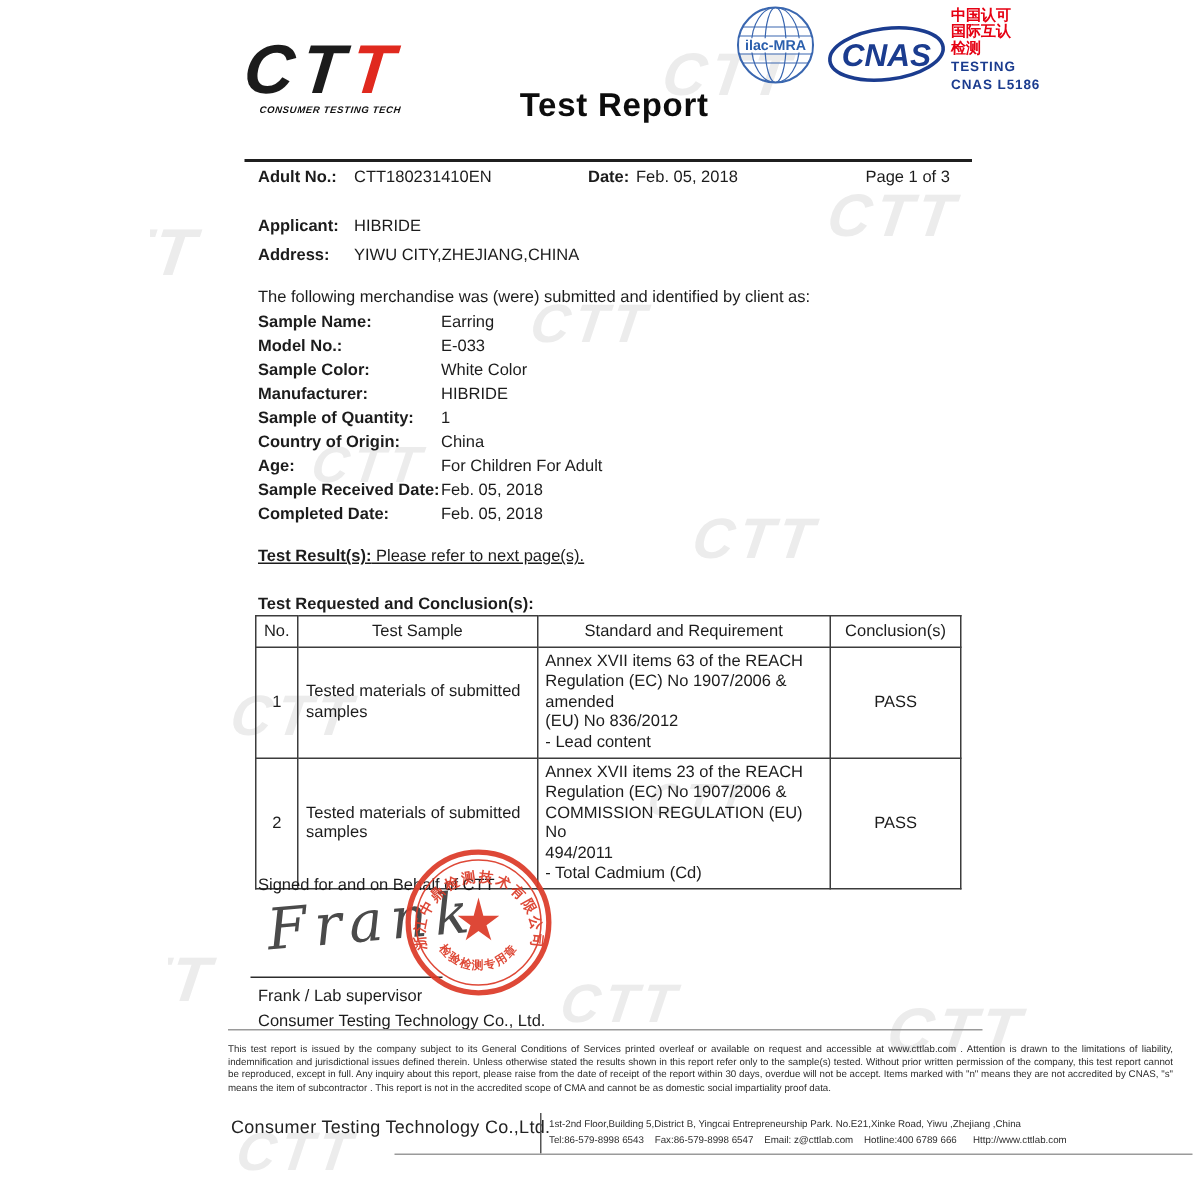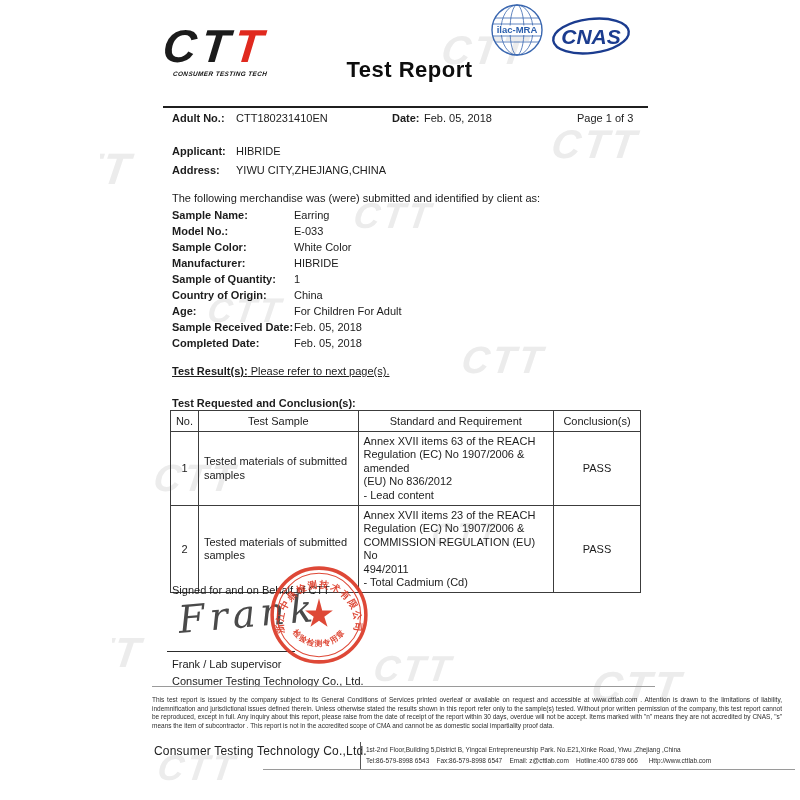--- a/index.html
+++ b/index.html
@@ -84,20 +84,27 @@
     <path d="M5 15 H49 M3 21 H51 M3 33 H51 M5 39 H49" stroke="#3a67b0" stroke-width="0.8" fill="none"></path>
     <rect x="3" y="22.5" width="48" height="9.5" fill="#ffffff"></rect>
     <text x="27" y="30" text-anchor="middle" font-size="9.5" font-weight="bold" fill="#2b5fad">ilac-MRA</text>
   </svg>
 
   <svg class="abs" style="left:551px;top:14px;" width="80" height="44" viewBox="0 0 80 44">
     <ellipse cx="40" cy="22" rx="38" ry="17" transform="rotate(-7 40 22)" fill="none" stroke="#1b3c8f" stroke-width="2.4"></ellipse>
     <text x="40" y="30" text-anchor="middle" font-size="21" font-weight="bold" font-style="italic" fill="#1b3c8f">CNAS</text>
   </svg>
 
+  <div class="abs accred">
+    <div class="cn">中国认可</div>
+    <div class="cn">国际互认</div>
+    <div class="cn">检测</div>
+    <div class="en">TESTING</div>
+    <div class="en">CNAS L5186</div>
+  </div>
 
   <div class="abs rule-top"></div>
 
   <span class="abs t11 lbl" style="left:172px;top:112px;">Adult No.:</span>
   <span class="abs t11" style="left:236px;top:112px;">CTT180231410EN</span>
   <span class="abs t11 lbl" style="left:392px;top:112px;">Date:</span>
   <span class="abs t11" style="left:424px;top:112px;">Feb. 05, 2018</span>
   <span class="abs t11" style="left:577px;top:112px;">Page 1 of 3</span>
 
   <span class="abs t11 lbl" style="left:172px;top:145px;">Applicant:</span>

